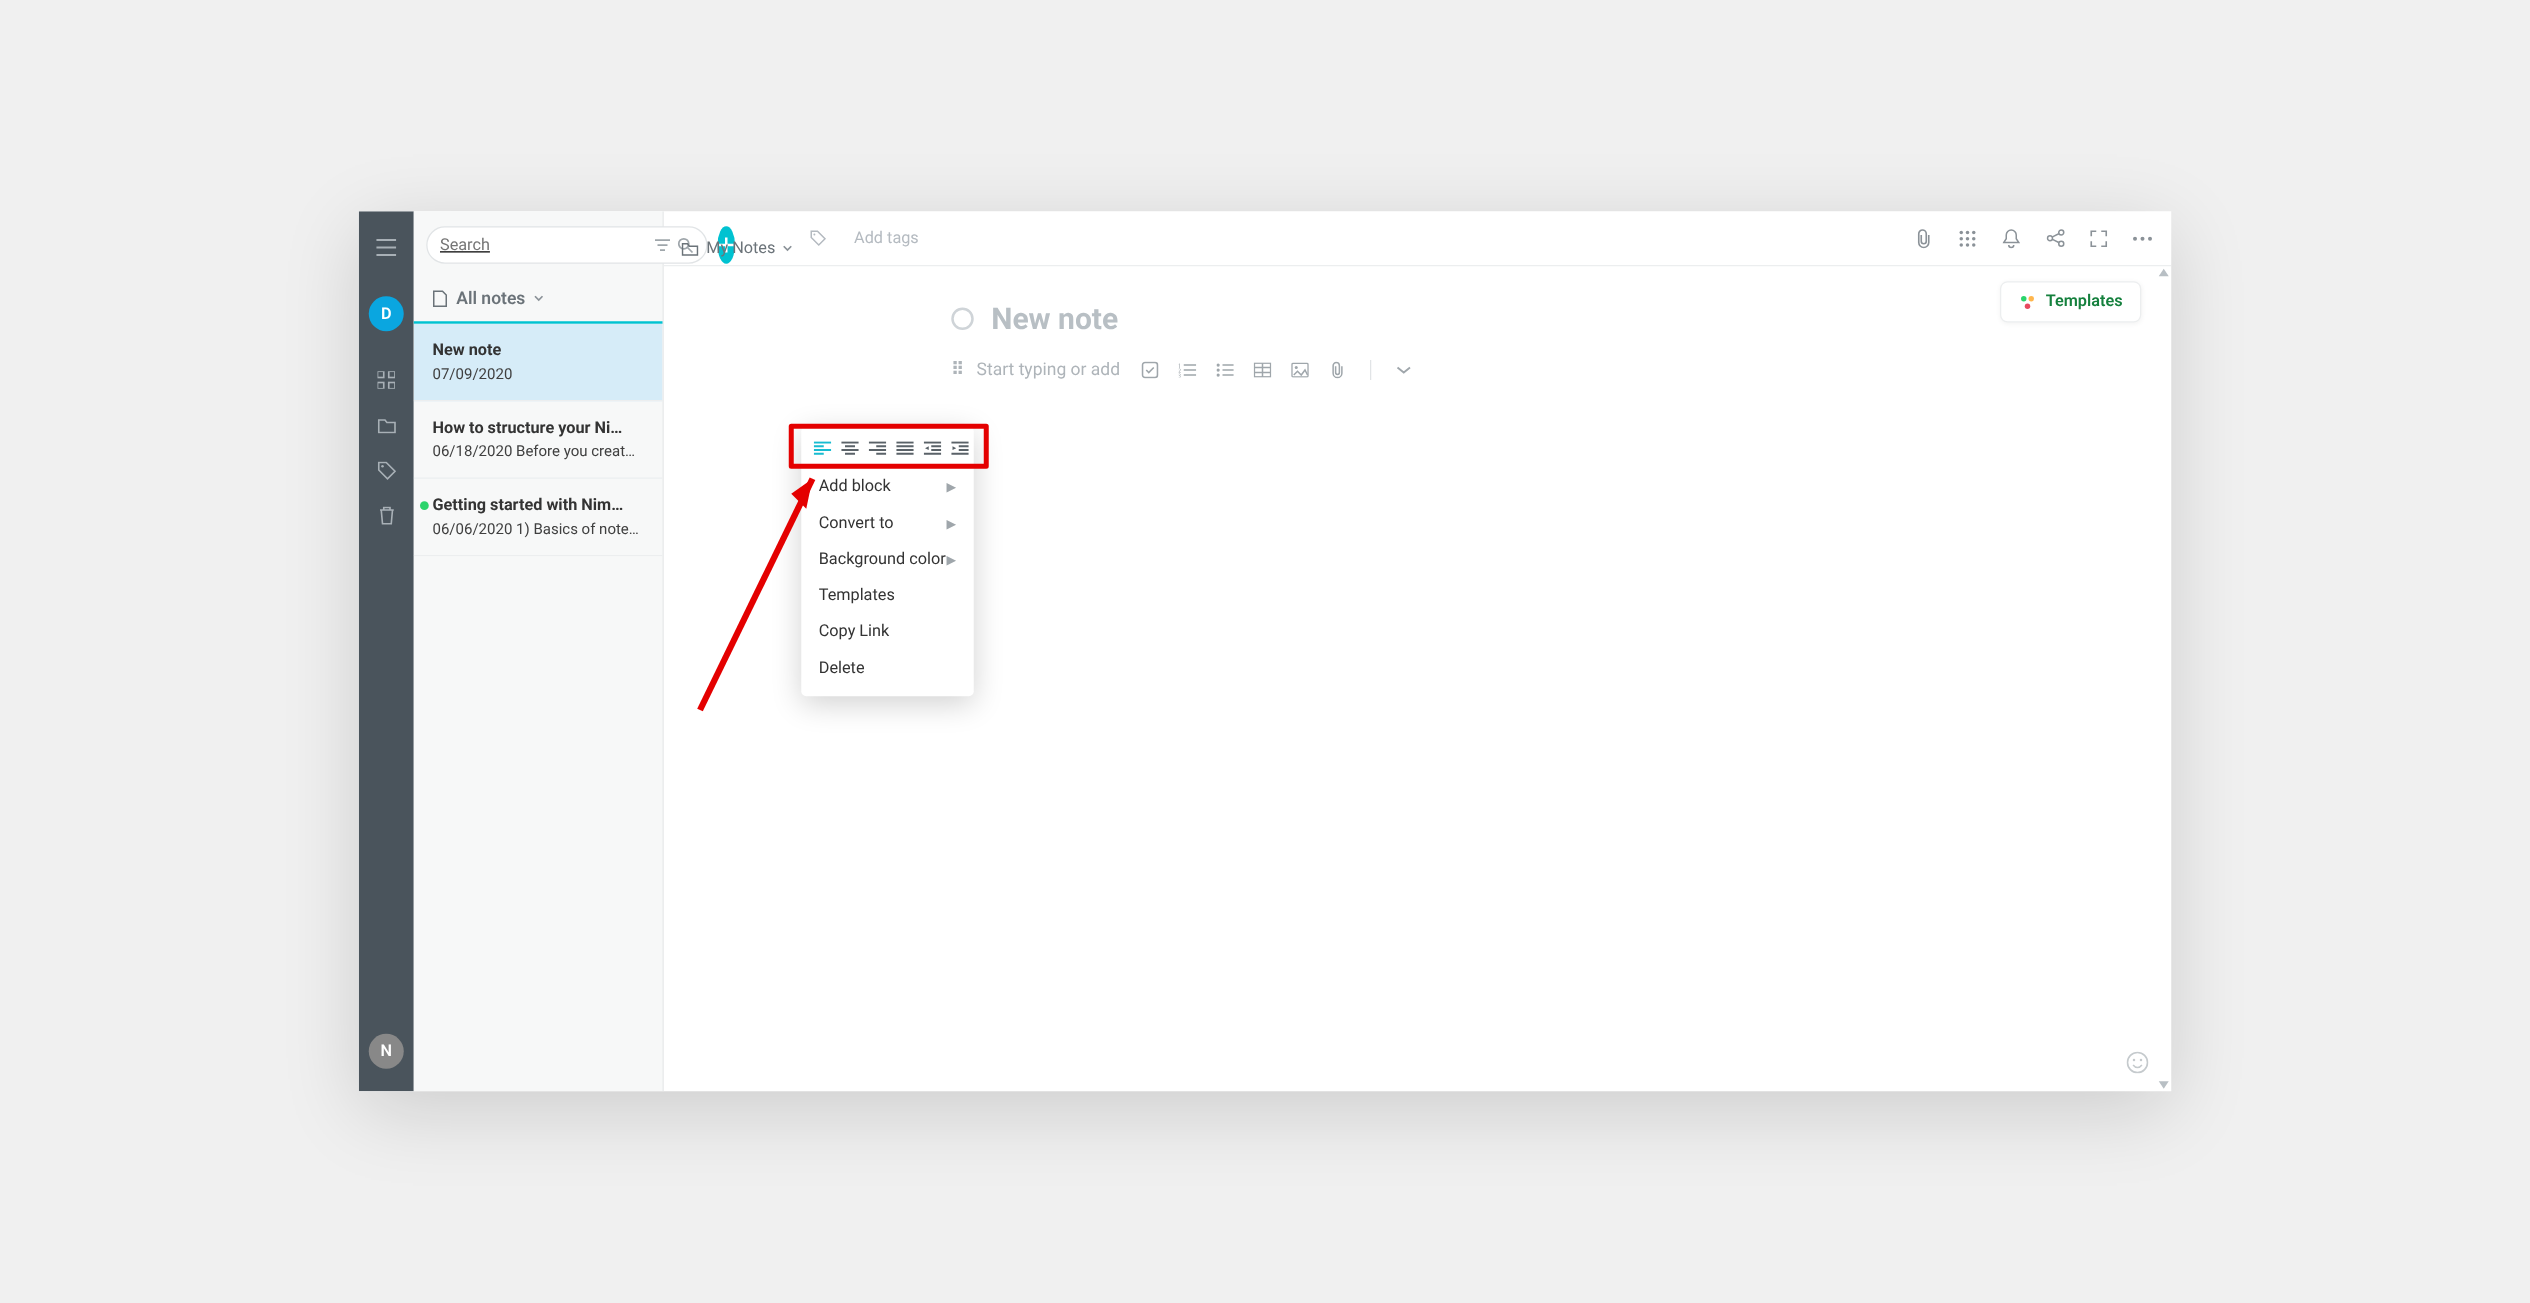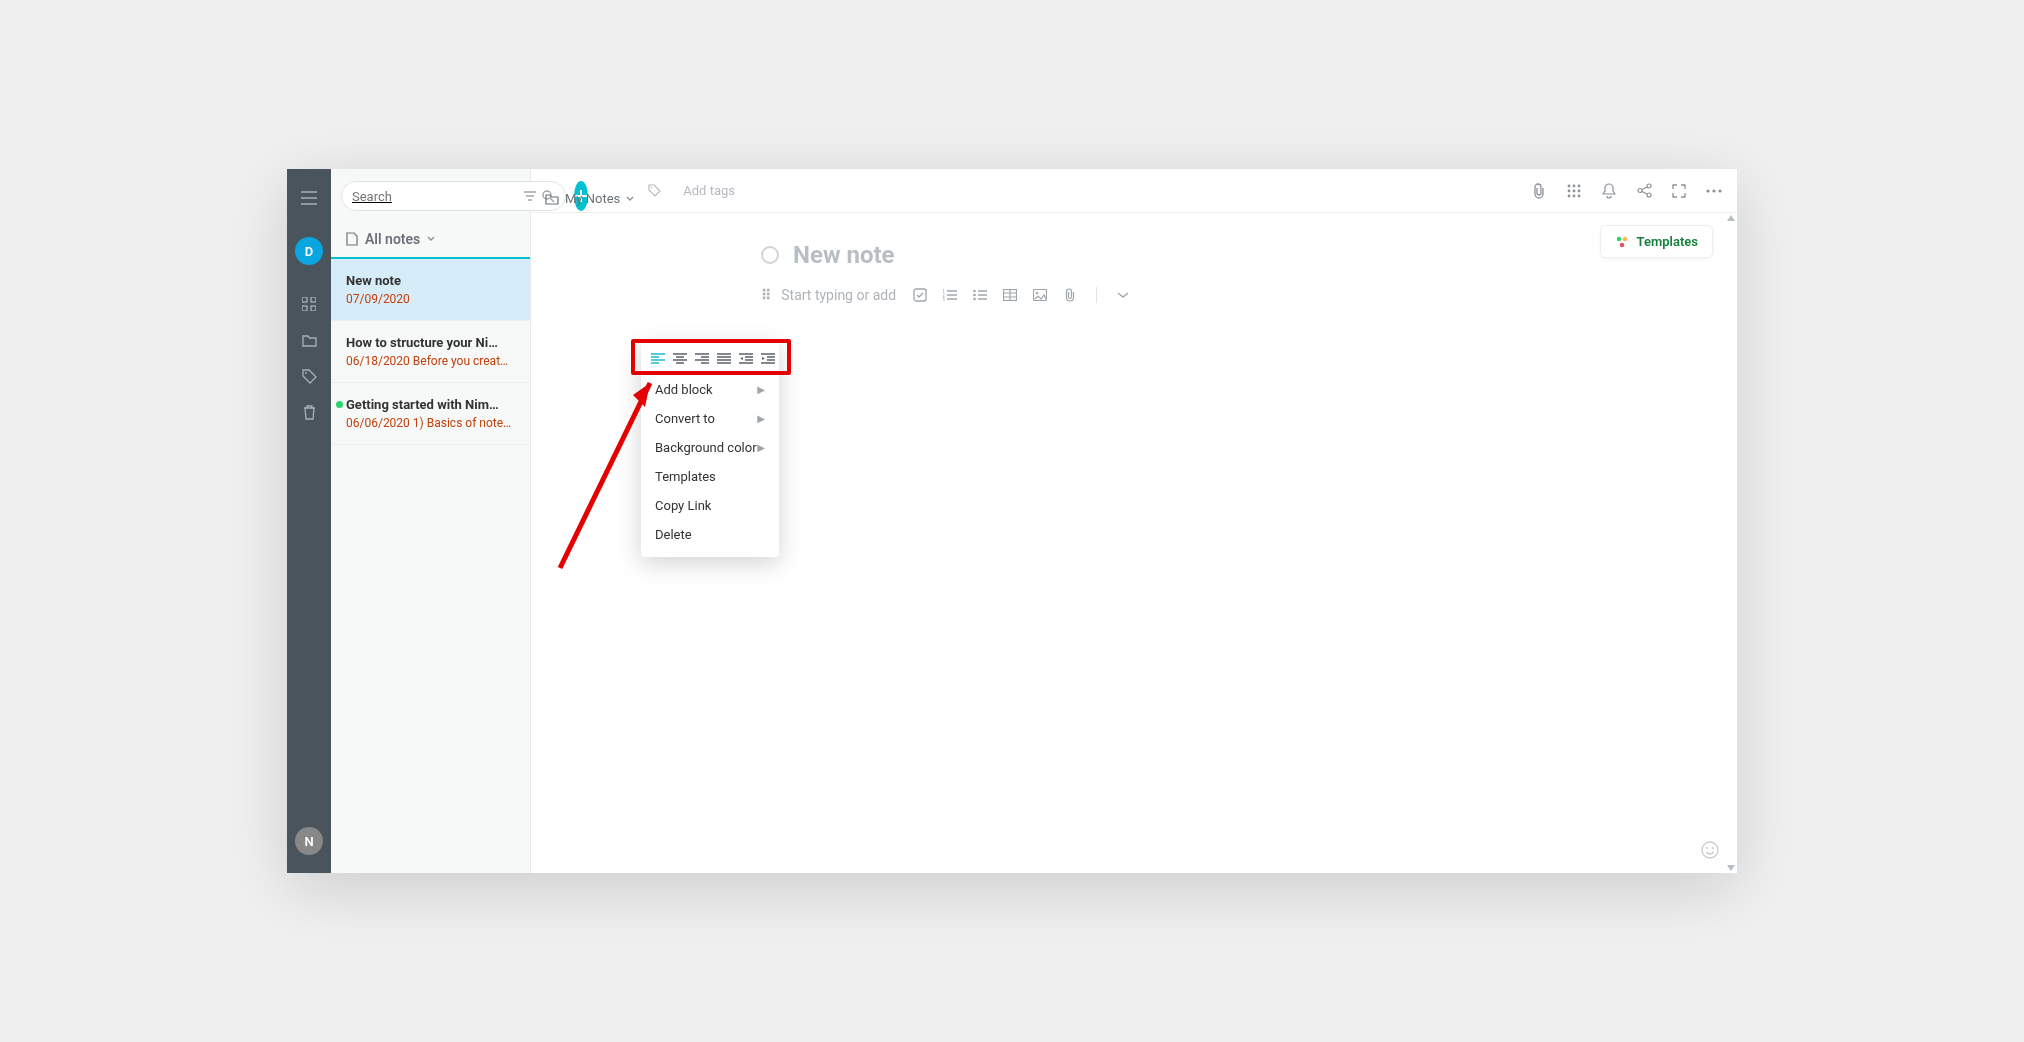--- a/index.html
+++ b/index.html
@@ -18,21 +18,21 @@
   .notelist { width: 200px; background: #f7f8f8; border-right: 1px solid #e7e9ea; display:flex; flex-direction:column; }
   .nl-top { display:flex; align-items:center; gap:8px; padding: 12px 10px 10px 10px; text-decoration: underline; }
   .search { flex:1; height:30px; border:1px solid #e1e4e6; border-radius: 15px; background:#fff; display:flex; align-items:center; padding: 0 10px; gap:6px; color:#9fa6ab; font-size:13px; }
   .search input { border:none; outline:none; flex:1; font-size:13px; background:transparent; color:#333; }
   .addbtn { width:30px; height:30px; border-radius:50%; background:#00c2d1; display:flex; align-items:center; justify-content:center; color:#fff; cursor:pointer; }
   .nl-header { padding: 10px 12px 10px 15px; display:flex; align-items:center; gap:7px; color:#6b7379; font-weight:600; font-size:14px; border-bottom:2px solid #00c2d1; }
   .nl-items { overflow:auto; }
   .note-item { padding: 14px 12px 14px 15px; border-bottom:1px solid #eceeef; cursor:pointer; position:relative; }
   .note-item.active { background:#d6ecf8; }
   .note-item .title { font-size:13px; font-weight:700; color:#333; white-space:nowrap; overflow:hidden; text-overflow:ellipsis; }
-  .note-item .meta { font-size:12px; color:#c2410c; margin-top:4px; white-space:nowrap; overflow:hidden; text-overflow:ellipsis; }
+  .note-item .meta { font-size:12px; color:#404040; margin-top:4px; white-space:nowrap; overflow:hidden; text-overflow:ellipsis; }
   .note-item .dot { position:absolute; left: -1px; top: 18px; width:7px; height:7px; border-radius:50%; background:#2bd46b; display:none; }
   .note-item.has-dot .dot{ display:block; left: 5px; }
 
   
   .main { flex:1; display:flex; flex-direction:column; position:relative; }
   .topbar { height:44px; border-bottom:1px solid #eceeef; display:flex; align-items:center; padding: 0 14px; gap:14px; color:#6b7379; font-size:13px; }
   .topbar .crumb { display:flex; align-items:center; gap:6px; cursor:pointer;margin-top:16px; }
   .topbar .tags { display:flex; align-items:center; gap:22px; color:#b4bac0; cursor:pointer; }
   .topbar .spacer { flex:1; }
   .topbar .act { width:18px; height:18px; color:#8b9298; cursor:pointer; display:flex; align-items:center; justify-content:center; }

